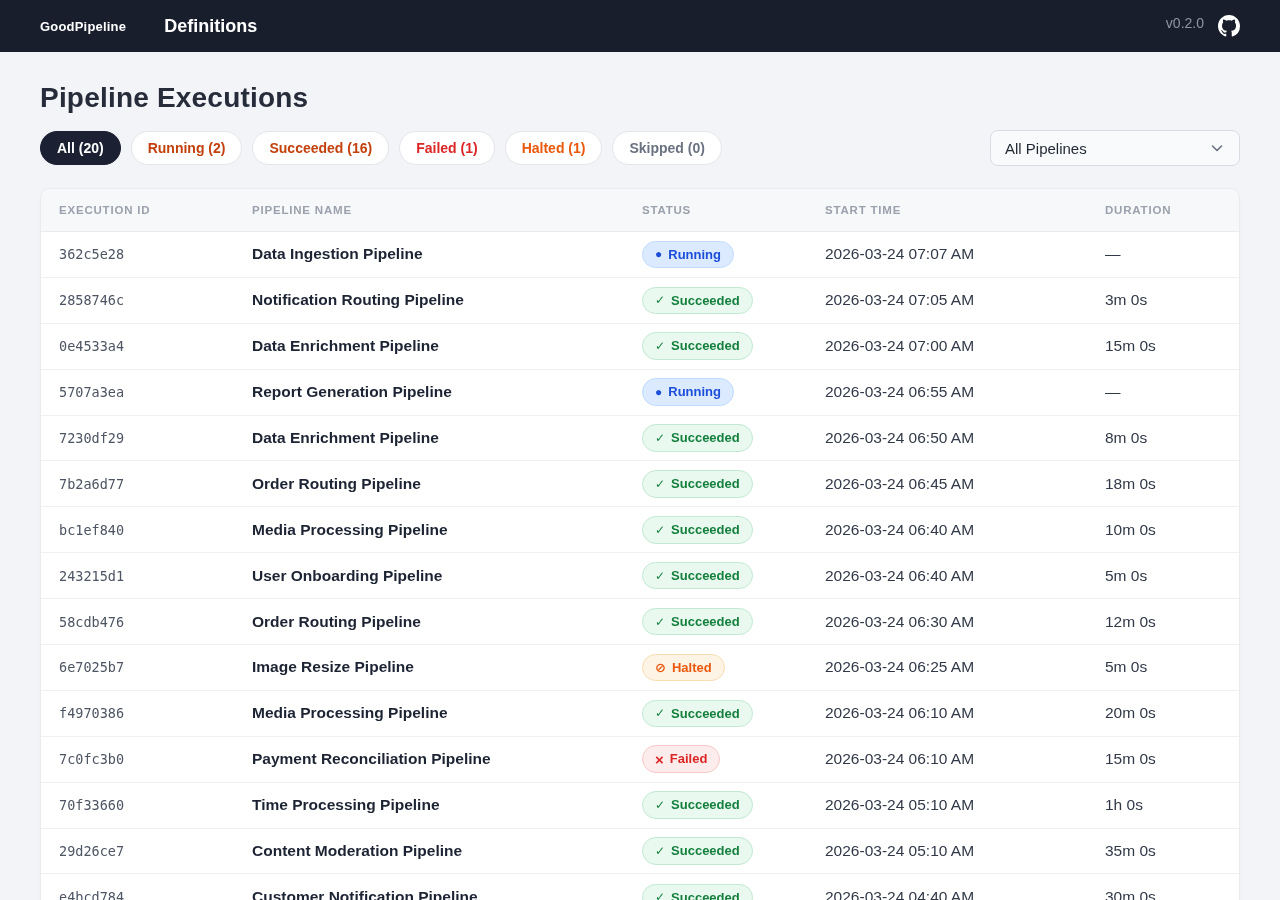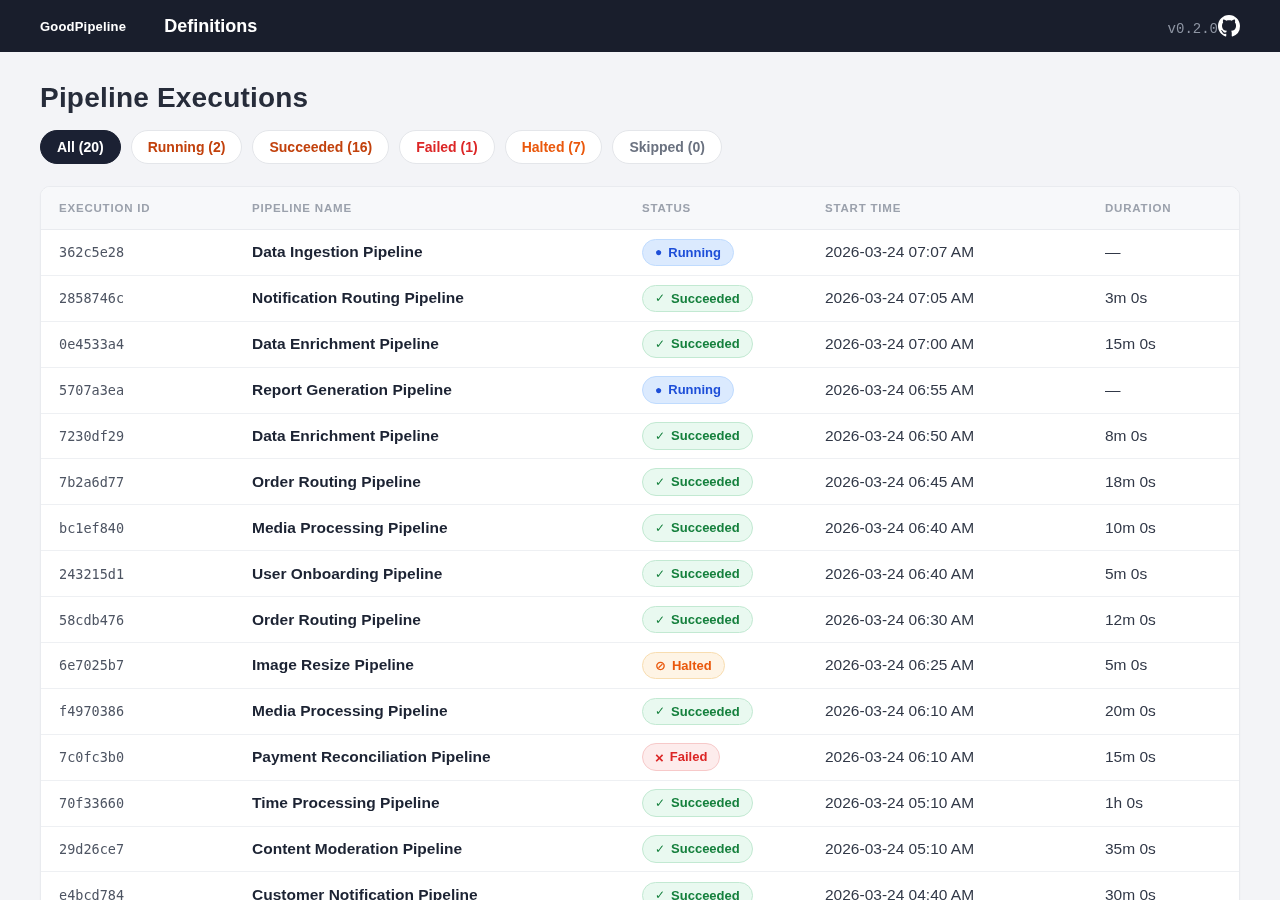--- a/index.html
+++ b/index.html
@@ -28,23 +28,22 @@
   .nav-link {
     color: #ffffff;
     font-size: 18px;
     font-weight: 700;
     margin-left: 38px;
     cursor: pointer;
   }
   .nav-right {
     margin-left: auto;
     display: flex;
-    align-items: flex-end;
-    gap: 0;
-    font-family: Liberation Mono, monospace;
+    align-items: flex-start;
+    gap: 14px;
   }
   .version { color: #8e95a3; font-size: 14px; }
   .gh-icon { width: 22px; height: 22px; display: block; cursor: pointer; }
 
   
   .container { padding: 0 40px; }
   .page-title {
     margin-top: 30px;
     font-size: 28px;
     font-weight: 700;
@@ -174,22 +173,28 @@
 <div class="container">
 
   <h1 class="page-title">Pipeline Executions</h1>
 
   <div class="filter-row">
     <div class="chips">
       <button class="chip chip-active">All (20)</button>
       <button class="chip chip-green">Running (2)</button>
       <button class="chip chip-green">Succeeded (16)</button>
       <button class="chip chip-red">Failed (1)</button>
-      <button class="chip chip-orange">Halted (7)</button>
+      <button class="chip chip-orange">Halted (1)</button>
       <button class="chip chip-gray">Skipped (0)</button>
+    </div>
+    <div class="pipeline-select">
+      <span>All Pipelines</span>
+      <svg class="chev" viewBox="0 0 16 16" fill="none" xmlns="http://www.w3.org/2000/svg">
+        <path d="M3.5 6l4.5 4.5L12.5 6" stroke="#6b7280" stroke-width="1.6" stroke-linecap="round" stroke-linejoin="round"></path>
+      </svg>
     </div>
   </div>
 
   <div class="card">
     <div class="thead">
       <div class="th td">Execution ID</div>
       <div class="th">Pipeline Name</div>
       <div class="th">Status</div>
       <div class="th">Start Time</div>
       <div class="th">Duration</div>

